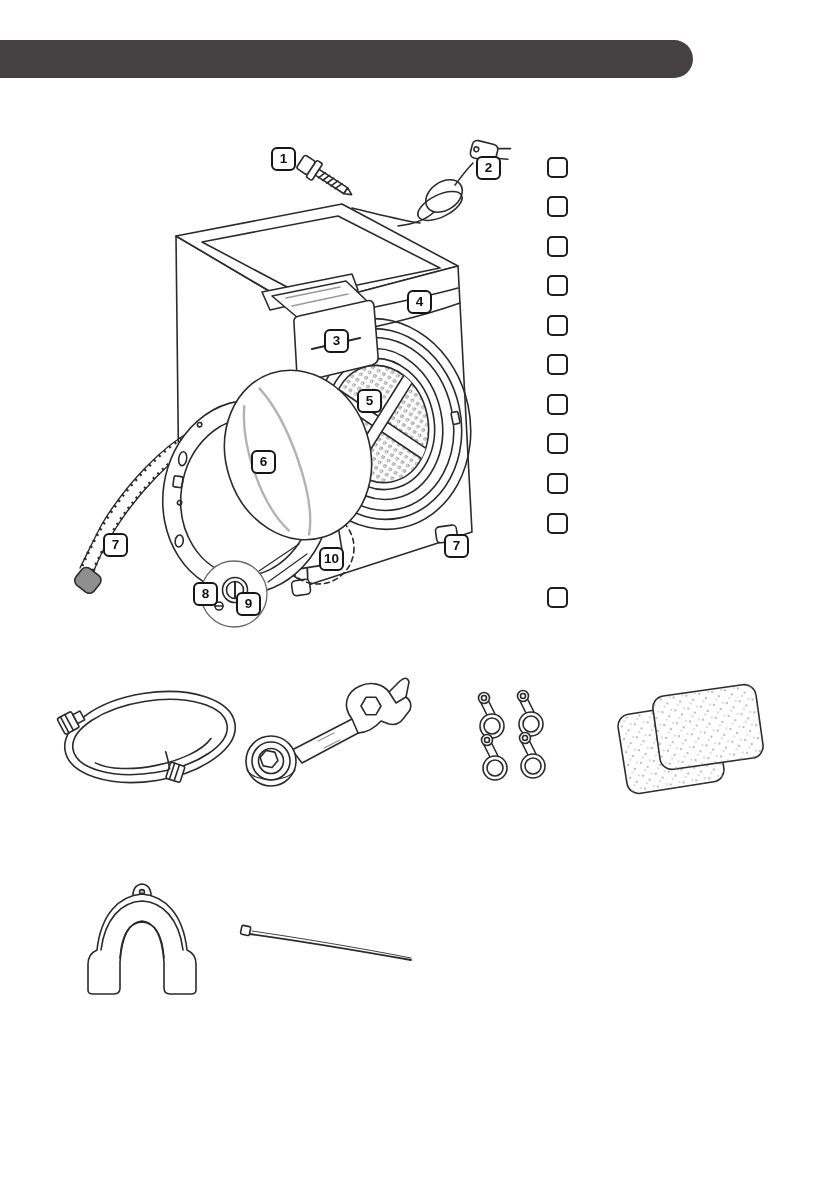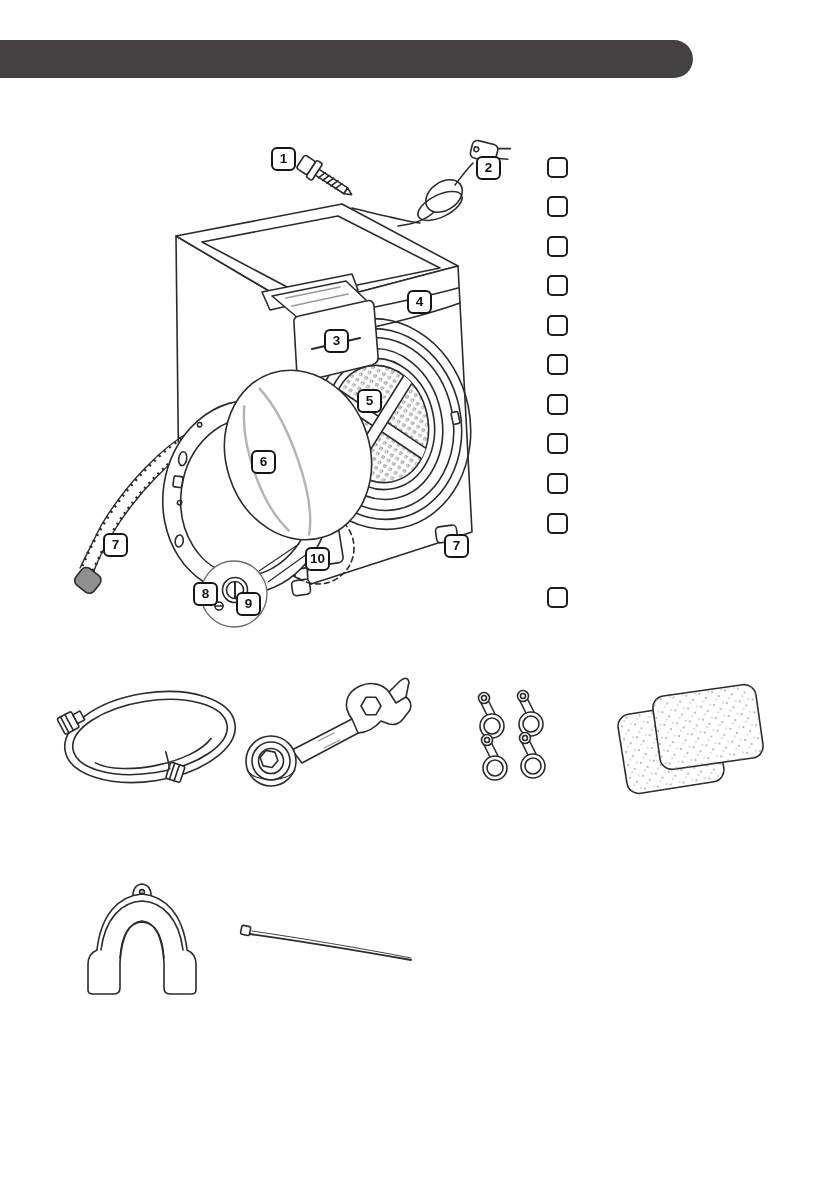--- a/index.html
+++ b/index.html
@@ -249,21 +249,21 @@
   <div>
     <div class="callout" style="left:271px;top:147px">1</div>
     <div class="callout" style="left:476px;top:156px">2</div>
     <div class="callout" style="left:324px;top:329px">3</div>
     <div class="callout" style="left:407px;top:290px">4</div>
     <div class="callout" style="left:357px;top:389px">5</div>
     <div class="callout" style="left:251px;top:450px">6</div>
     <div class="callout" style="left:103px;top:533px">7</div>
     <div class="callout" style="left:193px;top:582px">8</div>
     <div class="callout" style="left:236px;top:592px">9</div>
-    <div class="callout" style="left:305px;top:547px">10</div>
+    <div class="callout" style="left:319px;top:547px">10</div>
     <div class="callout" style="left:444px;top:534px">7</div>
   </div>
 
   <div>
     <div class="checkbox" style="top:157px"></div>
     <div class="checkbox" style="top:196px"></div>
     <div class="checkbox" style="top:236px"></div>
     <div class="checkbox" style="top:275px"></div>
     <div class="checkbox" style="top:315px"></div>
     <div class="checkbox" style="top:354px"></div>

